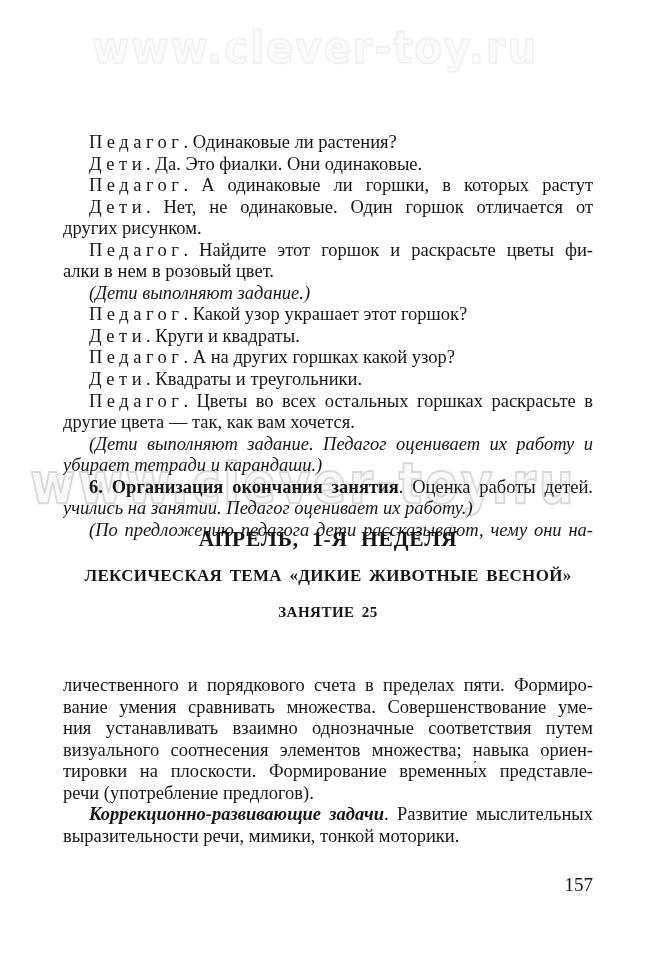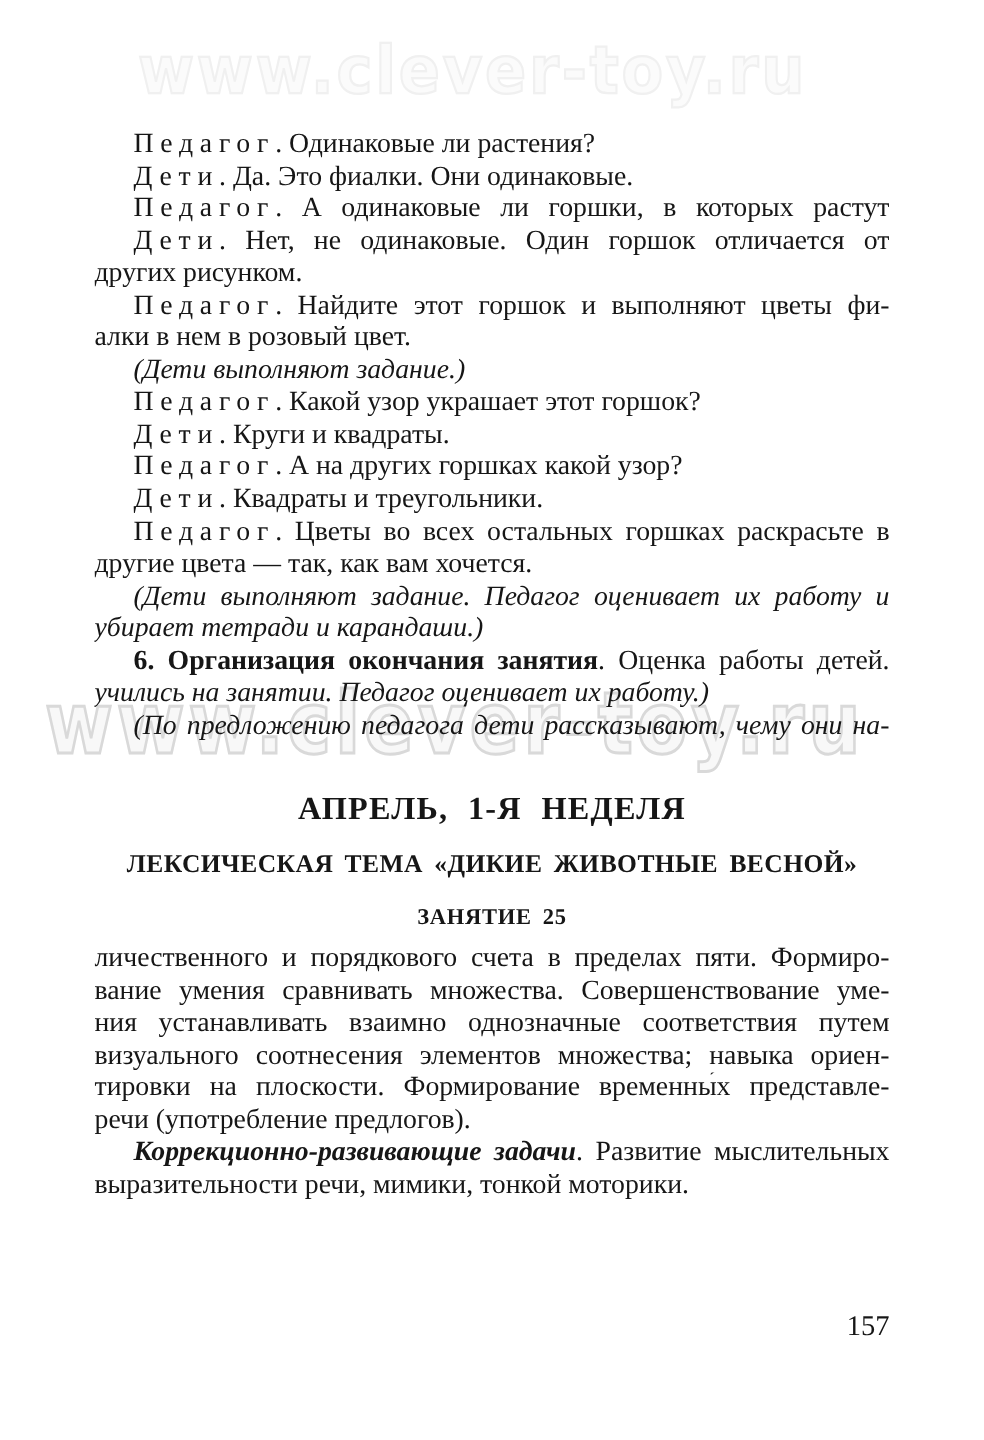--- a/index.html
+++ b/index.html
@@ -21,21 +21,21 @@
     color:#fbfbfb;-webkit-text-stroke:1.5px #f0f0f0;
     transform:scaleX(0.92);
   }
   .wm-mid{
     left:30px;top:450px;font-size:57px;letter-spacing:3px;
     color:#f8f8f8;-webkit-text-stroke:2px #d9d9d9;
     transform:scaleX(0.86);
   }
 
   
-  .textcol{position:absolute;left:63px;width:530px;z-index:1;}
+  .textcol{position:absolute;left:63px;width:530px;z-index:1;margin-top:46px;}
   .dialogue{top:86px;}
   .tasks{top:629px;}
 
   .line{
     height:21.55px;line-height:21.55px;font-size:18.5px;
     overflow:hidden;text-align:left;
   }
   .line.justify{text-align:justify;text-align-last:justify;}
   .line.indent{padding-left:26px;}
 
@@ -65,21 +65,21 @@
 <div class="page">
   <div class="wm wm-top">www.clever-toy.ru</div>
   <div class="wm wm-mid">www.clever-toy.ru</div>
 
   <div class="textcol dialogue" id="dialogue">
       <div class="line indent"><span class="run-sp">Педагог</span><span class="run-n">. Одинаковые ли растения?</span></div>
       <div class="line indent"><span class="run-sp">Дети</span><span class="run-n">. Да. Это фиалки. Они одинаковые.</span></div>
       <div class="line justify indent"><span class="run-sp">Педагог</span><span class="run-n">. А одинаковые ли горшки, в которых растут</span></div>
       <div class="line justify indent"><span class="run-sp">Дети</span><span class="run-n">. Нет, не одинаковые. Один горшок отличается от</span></div>
       <div class="line"><span class="run-n">других рисунком.</span></div>
-      <div class="line justify indent"><span class="run-sp">Педагог</span><span class="run-n">. Найдите этот горшок и выполняют цветы фи-</span></div>
+      <div class="line justify indent"><span class="run-sp">Педагог</span><span class="run-n">. Найдите этот горшок и раскрасьте цветы фи-</span></div>
       <div class="line"><span class="run-n">алки в нем в розовый цвет.</span></div>
       <div class="line indent"><span class="run-i">(Дети выполняют задание.)</span></div>
       <div class="line indent"><span class="run-sp">Педагог</span><span class="run-n">. Какой узор украшает этот горшок?</span></div>
       <div class="line indent"><span class="run-sp">Дети</span><span class="run-n">. Круги и квадраты.</span></div>
       <div class="line indent"><span class="run-sp">Педагог</span><span class="run-n">. А на других горшках какой узор?</span></div>
       <div class="line indent"><span class="run-sp">Дети</span><span class="run-n">. Квадраты и треугольники.</span></div>
       <div class="line justify indent"><span class="run-sp">Педагог</span><span class="run-n">. Цветы во всех остальных горшках раскрасьте в</span></div>
       <div class="line"><span class="run-n">другие цвета — так, как вам хочется.</span></div>
       <div class="line justify indent"><span class="run-i">(Дети выполняют задание. Педагог оценивает их работу и</span></div>
       <div class="line"><span class="run-i">убирает тетради и карандаши.)</span></div>

